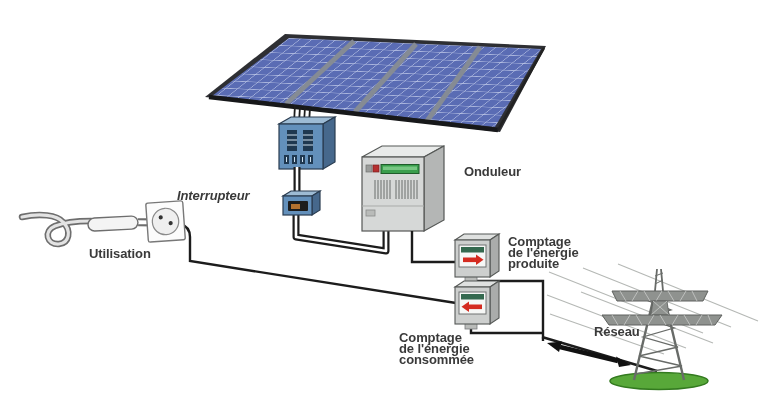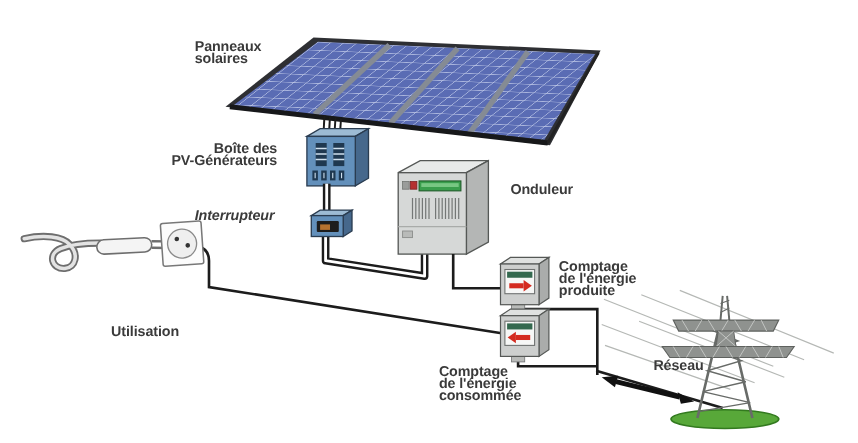--- a/index.html
+++ b/index.html
@@ -163,26 +163,22 @@
     <path d="M612,315 L618,325 M624,325 L630,315 M636,315 L642,325 M648,325 L654,315 M660,315 L666,325 M672,325 L678,315 M684,315 L690,325 M696,325 L702,315 M708,315 L712,325" stroke="#c9ccc9" stroke-width="0.8" fill="none"></path>
   </g>
 
   <g fill="#111">
     <line x1="560" y1="347" x2="618" y2="361" stroke="#111" stroke-width="4.5"></line>
     <polygon points="547,343 562,341.5 559,352"></polygon>
     <polygon points="631,365 616,356.5 619,367"></polygon>
   </g>
 </svg>
 
-<div class="lbl" style="left:177px;top:36px;">Panneaux
-solaires</div>
-<div class="lbl" style="left:100px;top:129px;width:152px;text-align:right;">Boîte des
-PV-Générateurs</div>
 <div class="lbl" style="left:177px;top:190px;font-style:italic;">Interrupteur</div>
-<div class="lbl" style="left:101px;top:248px;margin-top:47px;">Utilisation</div>
+<div class="lbl" style="left:89px;top:248px;">Utilisation</div>
 <div class="lbl" style="left:464px;top:166px;">Onduleur</div>
 <div class="lbl" style="left:508px;top:236px;">Comptage
 de l'énergie
 produite</div>
 <div class="lbl" style="left:399px;top:332px;">Comptage
 de l'énergie
 consommée</div>
 <div class="lbl" style="left:562px;top:326px;padding-left:32px;">Réseau</div>
 
 </div>

